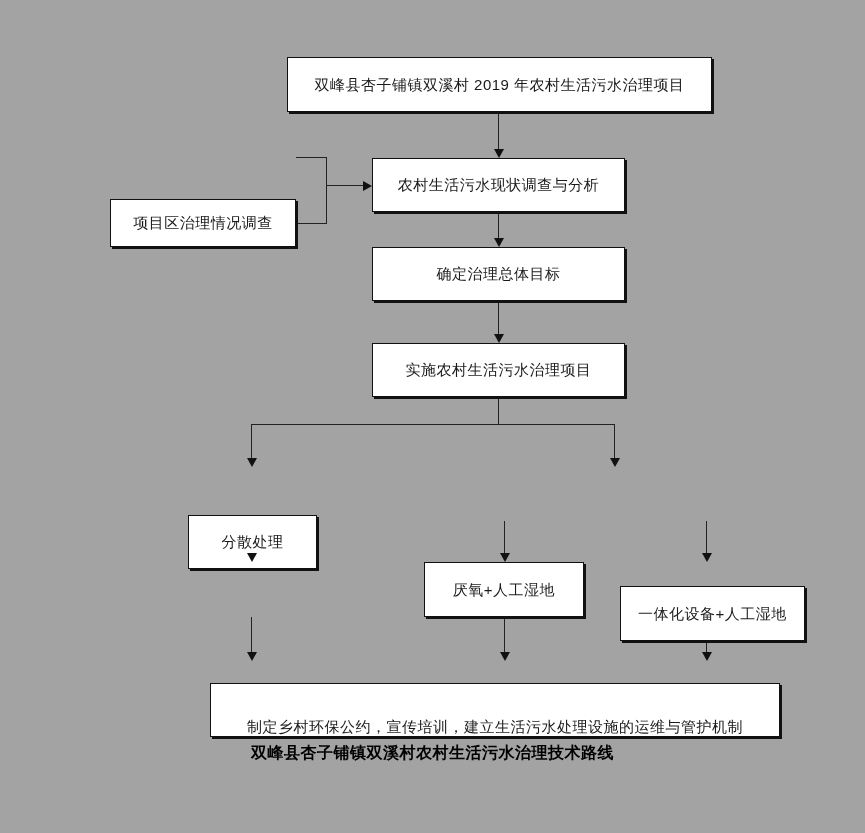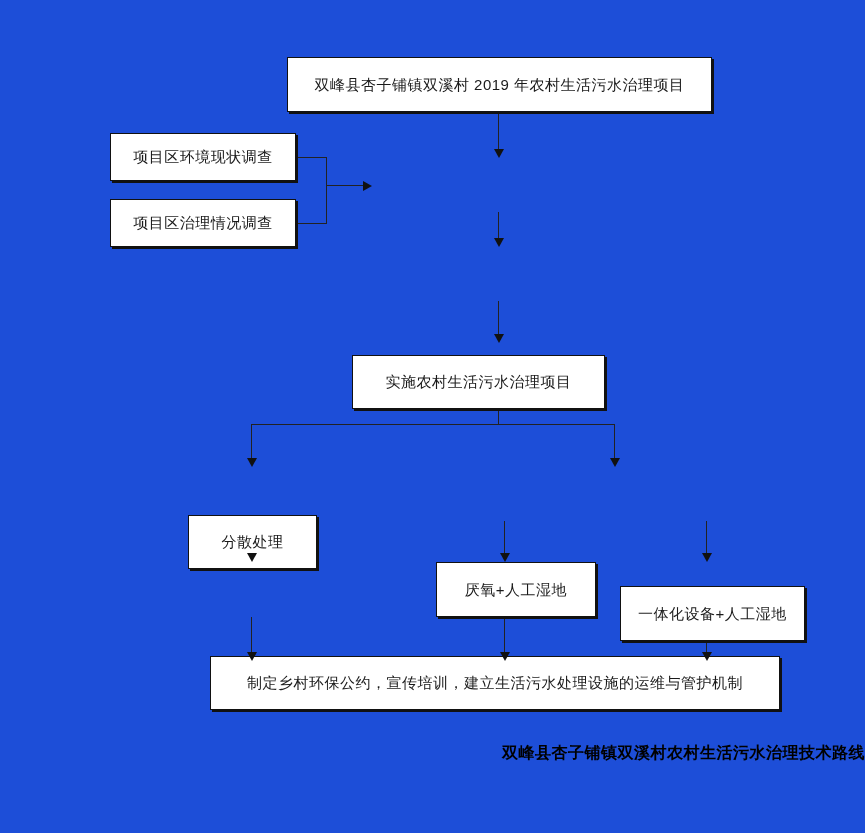--- a/index.html
+++ b/index.html
@@ -7,21 +7,21 @@
     padding: 0;
     background: #ffffff;
   }
   body {
     font-family: "Liberation Sans", "DejaVu Sans", sans-serif;
   }
   #canvas {
     position: relative;
     width: 865px;
     height: 833px;
-    background: #1d4ed8;
+    background: #a3a3a3;
     overflow: hidden;
   }
   .node {
     position: absolute;
     box-sizing: border-box;
     border: 1px solid #111111;
     background: #ffffff;
     display: flex;
     align-items: center;
     justify-content: center;
@@ -64,66 +64,69 @@
     width: 0;
     height: 0;
     border-top: 5px solid transparent;
     border-bottom: 5px solid transparent;
     border-left: 9px solid #111111;
     z-index: 3;
   }
 
   .caption {
     position: absolute;
-    text-align: right;
+    text-align: center;
     font-weight: bold;
     font-size: 16px;
     color: #000000;
     letter-spacing: 0.5px;
     white-space: nowrap;
   }
 </style>
 </head>
 <body>
 
 <div id="canvas">
 
   <div class="node title-node" style="left:287px; top:57px; width:425px; height:55px;">
     <span class="label">双峰县杏子铺镇双溪村 2019 年农村生活污水治理项目</span>
   </div>
 
-  <div class="node" style="left:110px; top:133px; width:186px; height:48px;">
-    <span class="label">项目区环境现状调查</span>
-  </div>
 
   <div class="node" style="left:110px; top:199px; width:186px; height:48px;">
     <span class="label">项目区治理情况调查</span>
   </div>
 
+  <div class="node" style="left:372px; top:158px; width:253px; height:54px;">
+    <span class="label">农村生活污水现状调查与分析</span>
+  </div>
 
+  <div class="node" style="left:372px; top:247px; width:253px; height:54px;">
+    <span class="label">确定治理总体目标</span>
+  </div>
 
-  <div class="node" style="left:352px; top:343px; width:253px; height:54px;margin-top:12px;">
+  <div class="node" style="left:372px; top:343px; width:253px; height:54px;">
     <span class="label">实施农村生活污水治理项目</span>
   </div>
 
   <div class="node" style="left:188px; top:467px; width:129px; height:54px;margin-top:48px;">
     <span class="label">分散处理</span>
   </div>
 
 
 
-  <div class="node" style="left:424px; top:562px; width:160px; height:55px;margin-left:12px;">
+  <div class="node" style="left:424px; top:562px; width:160px; height:55px;">
     <span class="label">厌氧+人工湿地</span>
   </div>
 
   <div class="node" style="left:620px; top:562px; width:185px; height:55px;margin-top:24px;">
     <span class="label">一体化设备+人工湿地</span>
   </div>
 
-  <div class="node wide" style="left:210px; top:656px; width:570px; height:54px;">
+  <div class="node wide" style="left:210px; top:683px; width:570px; height:54px;align-items:flex-end;">
     <span class="label">制定乡村环保公约，宣传培训，建立生活污水处理设施的运维与管护机制</span>
   </div>
 
   <div class="vline" style="left:498px; top:112px; height:37px;"></div>
   <div class="arrow-down" style="left:494px; top:149px;"></div>
 
   <div class="hline" style="left:296px; top:157px; width:30px;"></div>
   <div class="hline" style="left:296px; top:223px; width:30px;"></div>
   <div class="vline" style="left:326px; top:157px; height:67px;"></div>
   <div class="hline" style="left:326px; top:185px; width:42px;"></div>

